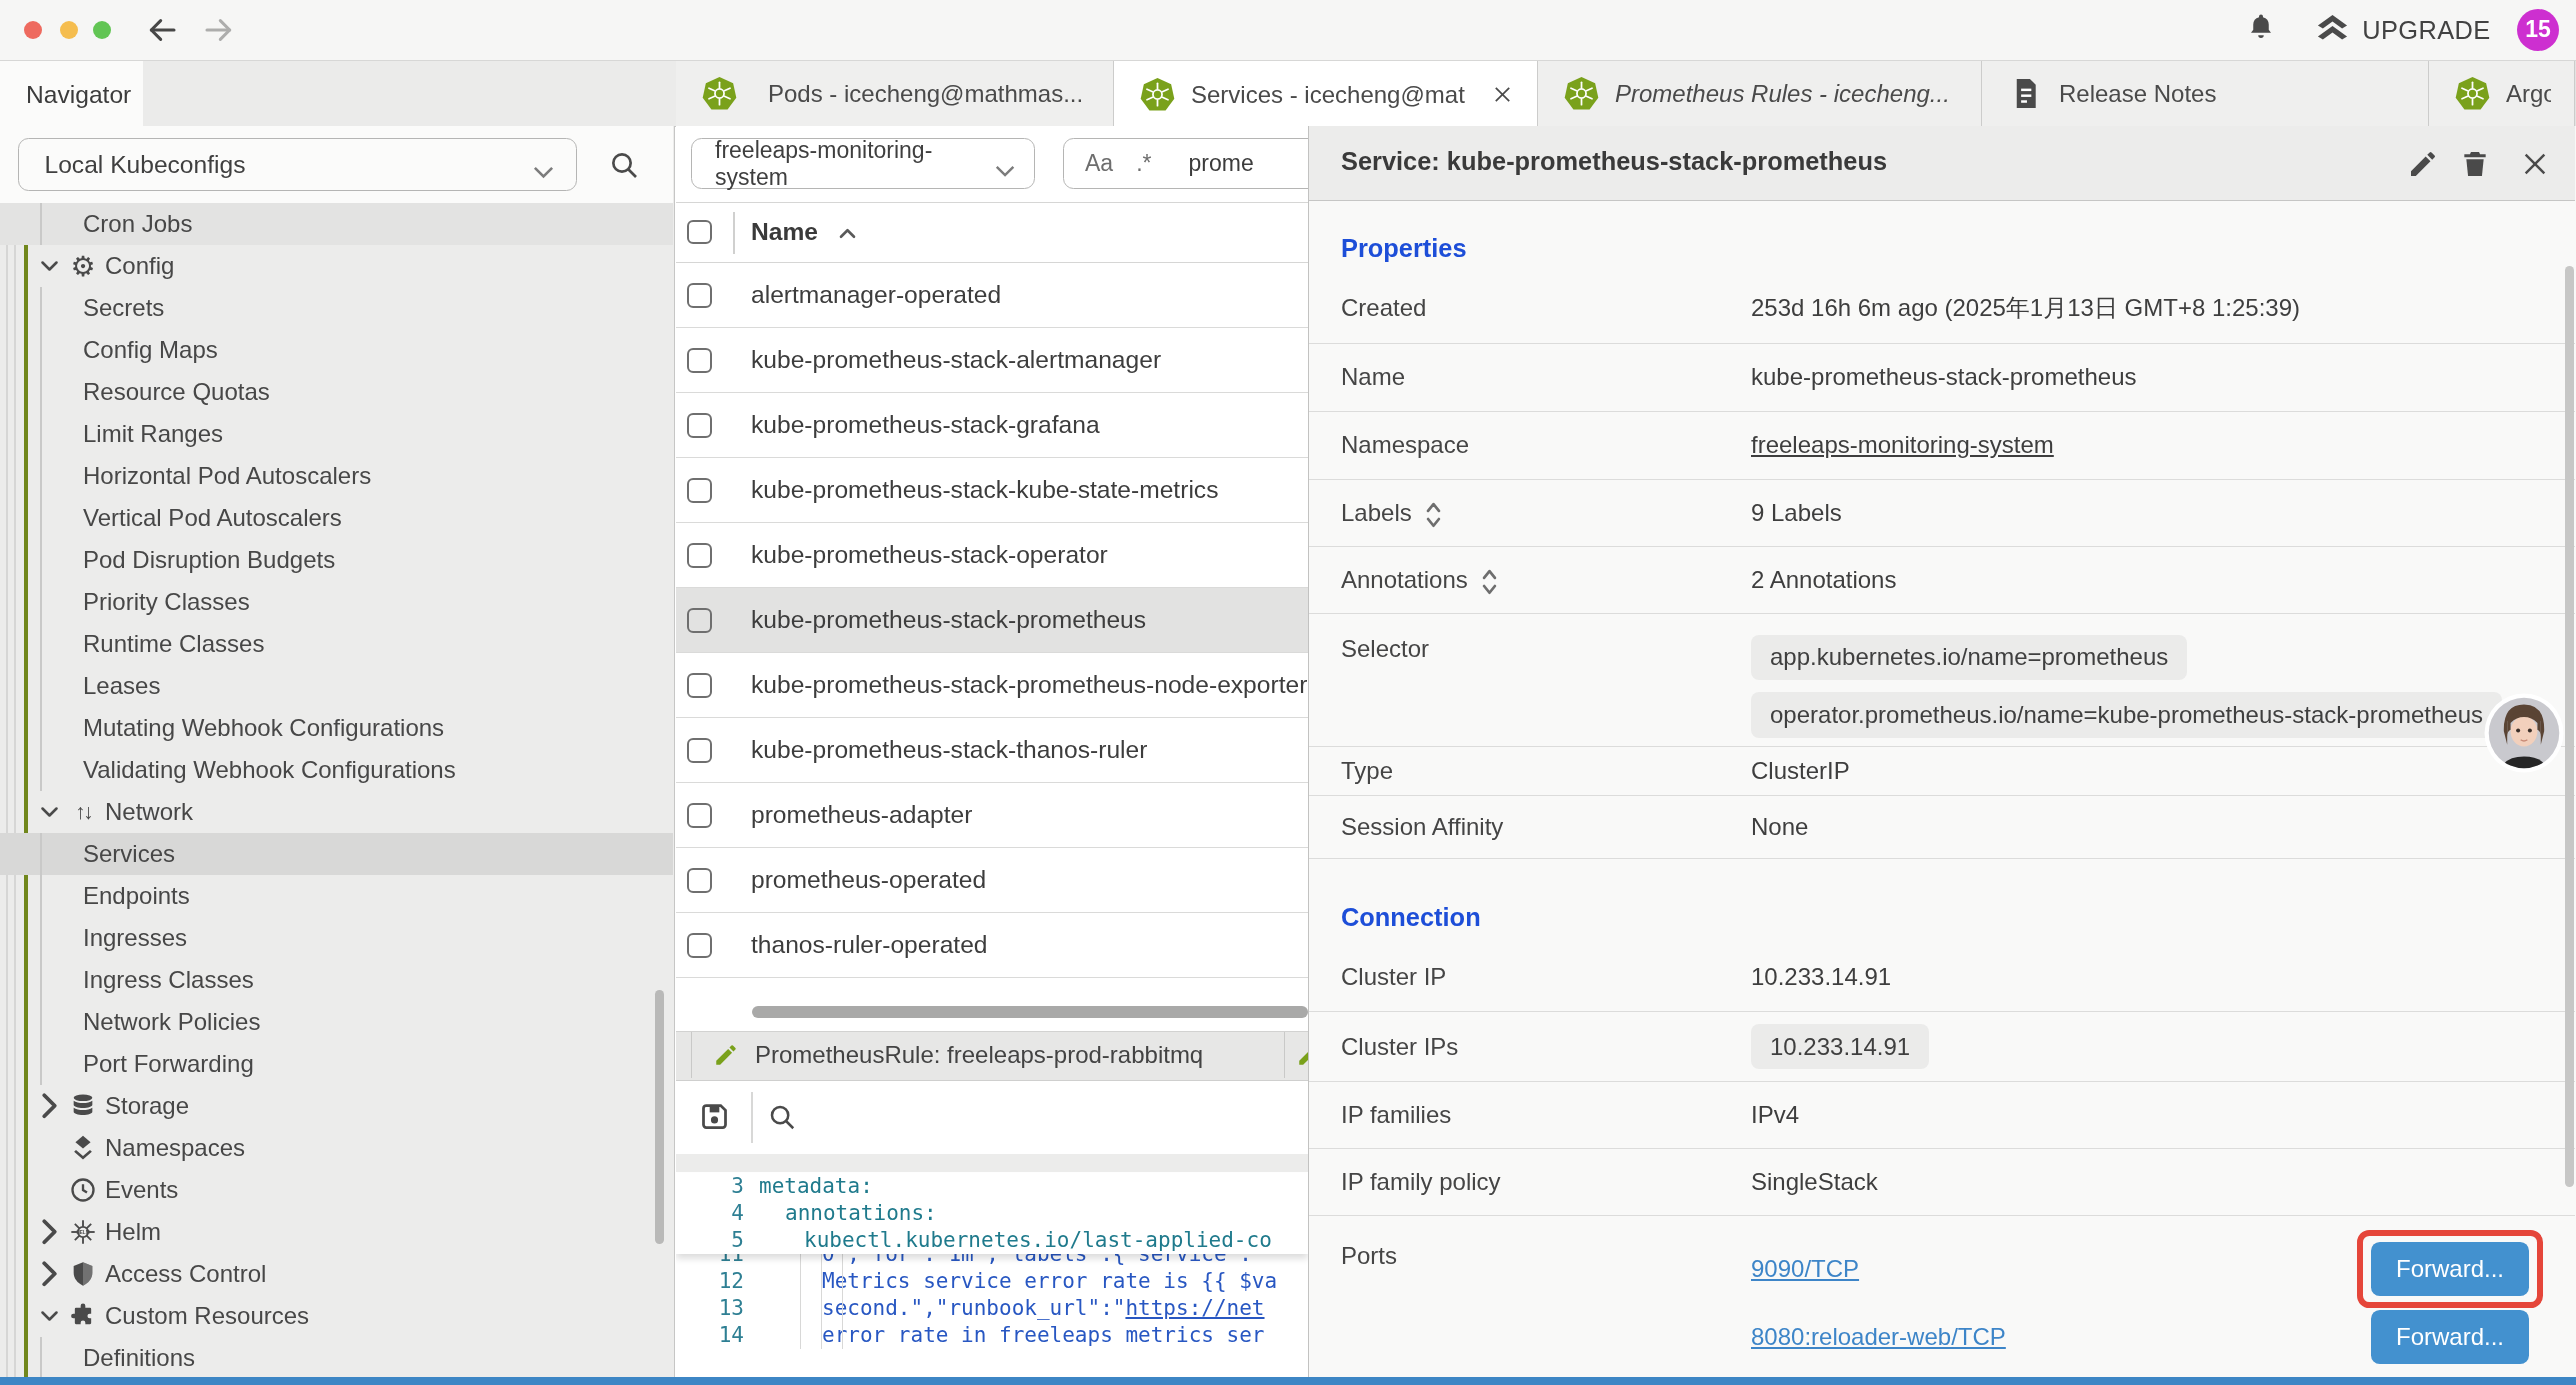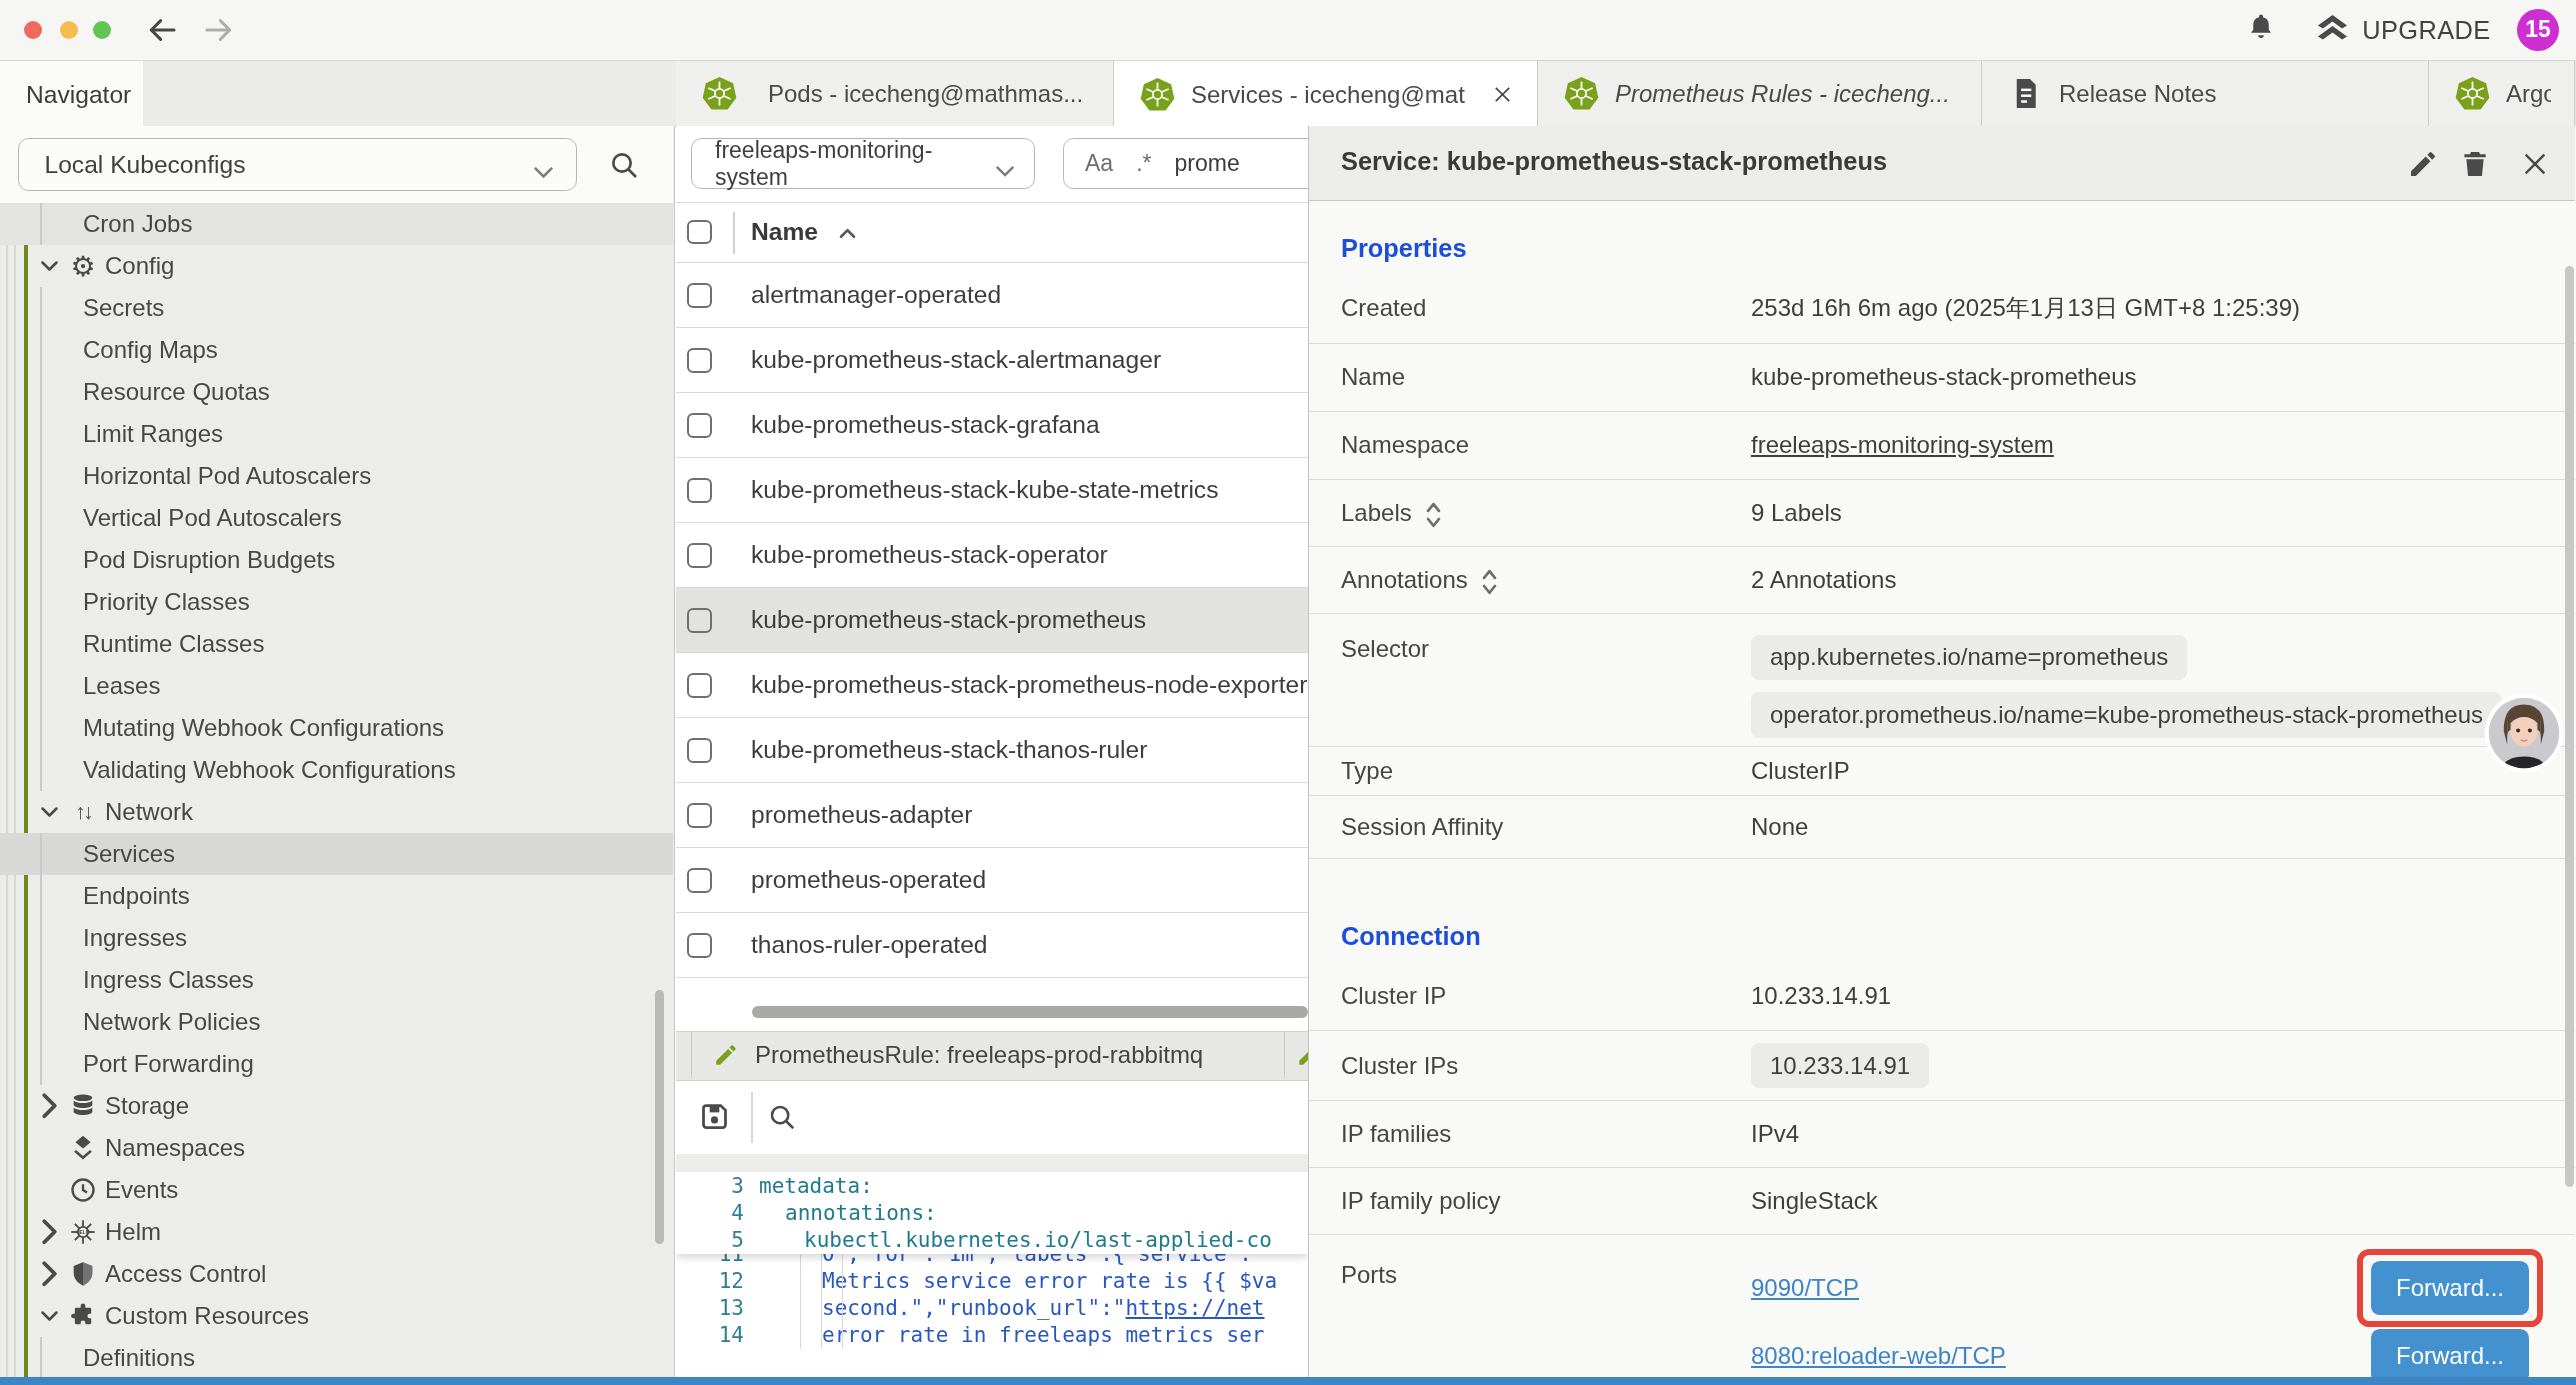--- a/index.html
+++ b/index.html
@@ -47,21 +47,21 @@
   .tree-row.t-child .tlabel{padding-left:83px;}
   .tree-row.t-group .tlabel,.tree-row.t-leaf .tlabel{padding-left:105px;}
   #side-scrollthumb{position:absolute;left:655px;top:864px;width:8.8px;height:254px;background:#b9b9b8;border-radius:4.4px;}
   
   #listcol{position:absolute;left:676px;top:126px;width:632px;height:1252px;background:#ffffff;overflow:hidden;}
   #list-toolbar{position:absolute;left:0;top:0;width:632px;height:77px;background:#fff;border-bottom:1.8px solid #d6d6d5;box-sizing:border-box;}
   #ns-select{position:absolute;left:15px;top:12.3px;width:344px;height:51px;border:1.8px solid #b5b5b4;border-radius:10.5px;
       display:flex;align-items:center;justify-content:space-between;padding:0 17.5px 0 23px;box-sizing:border-box;font-size:23px;color:#3f3f3f;}
   #res-search{position:absolute;left:387px;top:12.3px;width:298px;height:51px;border:1.8px solid #b5b5b4;border-radius:10.5px;
       display:flex;align-items:center;gap:23px;padding:0 21px;box-sizing:border-box;font-size:23px;color:#6e6e6e;}
-  #res-search .q{color:#3c3c3c;}
+  #res-search .q{color:#3c3c3c;margin-left:14px;}
   #list-header{position:absolute;left:0;top:77px;width:632px;height:60px;border-bottom:1.8px solid #d6d6d5;box-sizing:border-box;}
   .cb{width:24.6px;height:24.6px;border:2.6px solid #6f6f6f;border-radius:6.1px;box-sizing:border-box;background:transparent;}
   #list-header .cb{position:absolute;left:11.4px;top:16.7px;}
   #col-divider{position:absolute;left:57px;top:8.8px;width:1.8px;height:42px;background:#d0d0cf;}
   #col-name{position:absolute;left:75px;top:15px;font-size:24.6px;font-weight:bold;color:#3a3a3a;display:flex;gap:19px;align-items:center;}
   #col-name svg{width:21px;height:13px;}
   #list-rows{position:absolute;left:0;top:137px;width:632px;}
   .lrow{position:relative;height:65px;display:flex;align-items:center;border-bottom:1.8px solid #dadad9;box-sizing:border-box;font-size:24.6px;color:#3d3d3d;white-space:nowrap;}
   .lrow .cb{position:absolute;left:11.4px;top:20px;}
   .lrow .rlabel{padding-left:75px;overflow:hidden;}
@@ -89,21 +89,21 @@
   #code-scroll .iguides i{position:absolute;top:0;bottom:0;width:0.9px;background:#d8d8d7;}
   .clipped{margin-top:-13px;}
   
   #detail{position:absolute;left:1308px;top:126px;width:1268px;height:1252px;background:#f9f9f8;border-left:1.8px solid #c2c2c1;box-sizing:border-box;}
   #detail-header{position:absolute;left:0;top:0;width:1266px;height:75px;background:#ececeb;border-bottom:1.8px solid #c6c6c5;box-sizing:border-box;}
   #detail-title{position:absolute;left:32px;top:21px;font-size:25.4px;font-weight:bold;color:#3a3a3a;}
   .dh-ic{position:absolute;top:22px;width:32px;height:32px;}
   #edit-ic{left:1098px;} #trash-ic{left:1150px;} #close-ic{left:1210px;}
   #detail-body{position:absolute;left:0;top:75px;width:1266px;height:1177px;overflow:hidden;}
   .det-heading{padding:32px 32px 10.5px;font-size:25.4px;font-weight:bold;color:#1d4ed8;line-height:30px;}
-  .det-heading.connection{padding-top:62px;}
+  .det-heading.connection{padding-top:43px;}
   .det-row{position:relative;display:flex;align-items:center;border-bottom:1.8px solid #dcdcdb;box-sizing:border-box;font-size:24px;}
   .det-row .dlab{width:442px;flex:0 0 auto;padding-left:32px;box-sizing:border-box;color:#454545;display:flex;align-items:center;gap:12.3px;}
   .det-row .dval{color:#3e3e3e;}
   .r-created{height:70px;} .r-name{height:68px;} .r-namespace{height:68px;}
   .r-labels{height:67px;} .r-annotations{height:67px;}
   .r-selector{height:133px;align-items:flex-start;padding-top:21px;}
   .r-type{height:49px;} .r-session-affinity{height:63px;}
   .r-cluster-ip{height:70px;} .r-cluster-ips{height:70px;}
   .r-ip-families{height:67px;} .r-ip-family-policy{height:67px;}
   .r-ports{height:161px;border-bottom:none;align-items:flex-start;padding-top:26px;}

